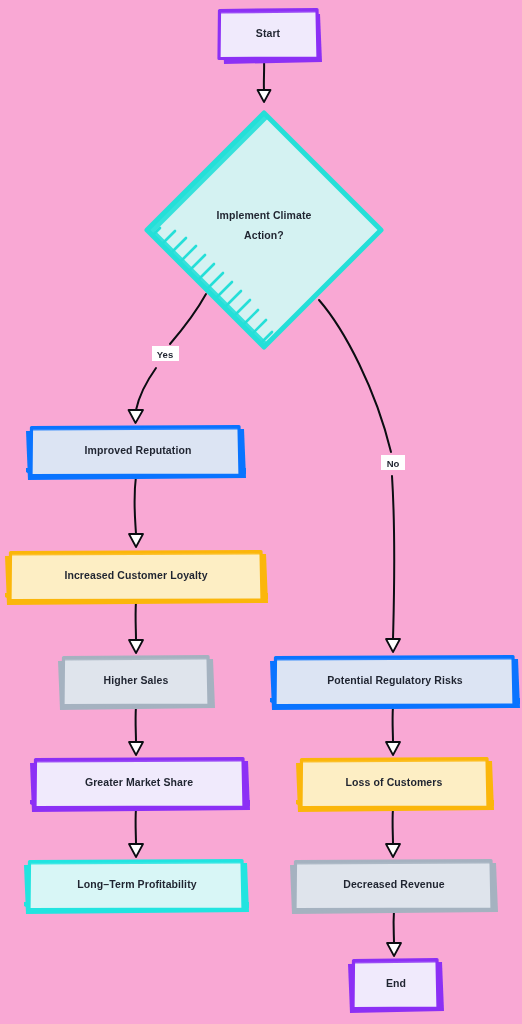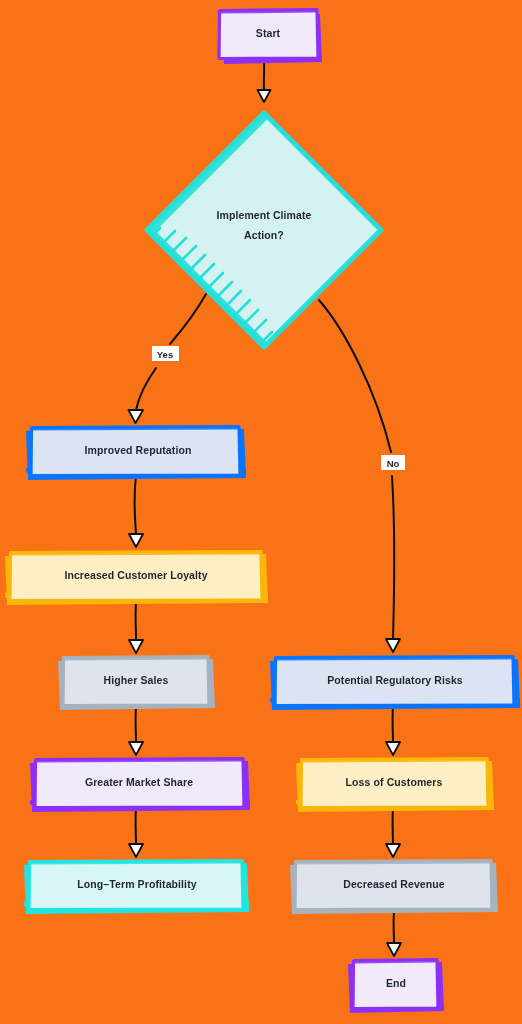--- a/index.html
+++ b/index.html
@@ -10,21 +10,21 @@
   body {
     width: 522px;
     height: 1024px;
     font-family: "Liberation Sans", sans-serif;
     overflow: hidden;
   }
   #flowchart-root {
     position: relative;
     width: 522px;
     height: 1024px;
-    background: #f97316;
+    background: #f9a8d4;
   }
   svg#diagram {
     display: block;
     width: 522px;
     height: 1024px;
   }
   .node-label {
     font-family: "Liberation Sans", sans-serif;
     font-size: 10.5px;
     font-weight: 600;

